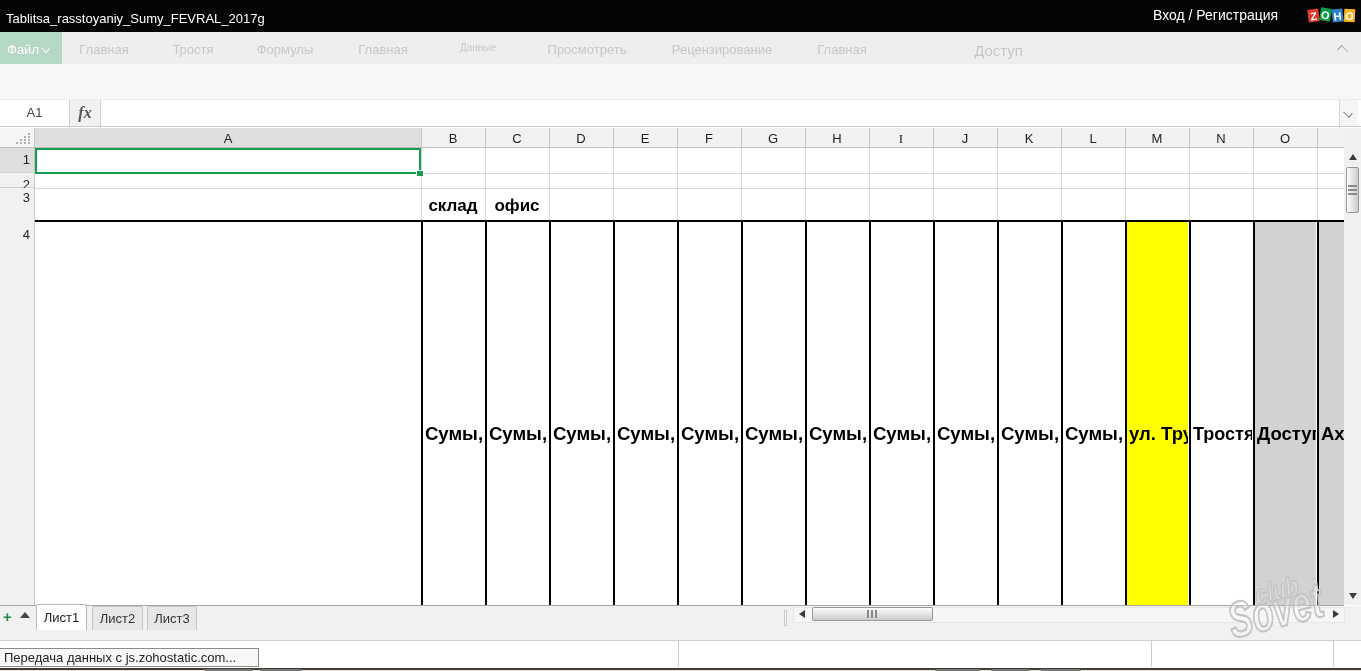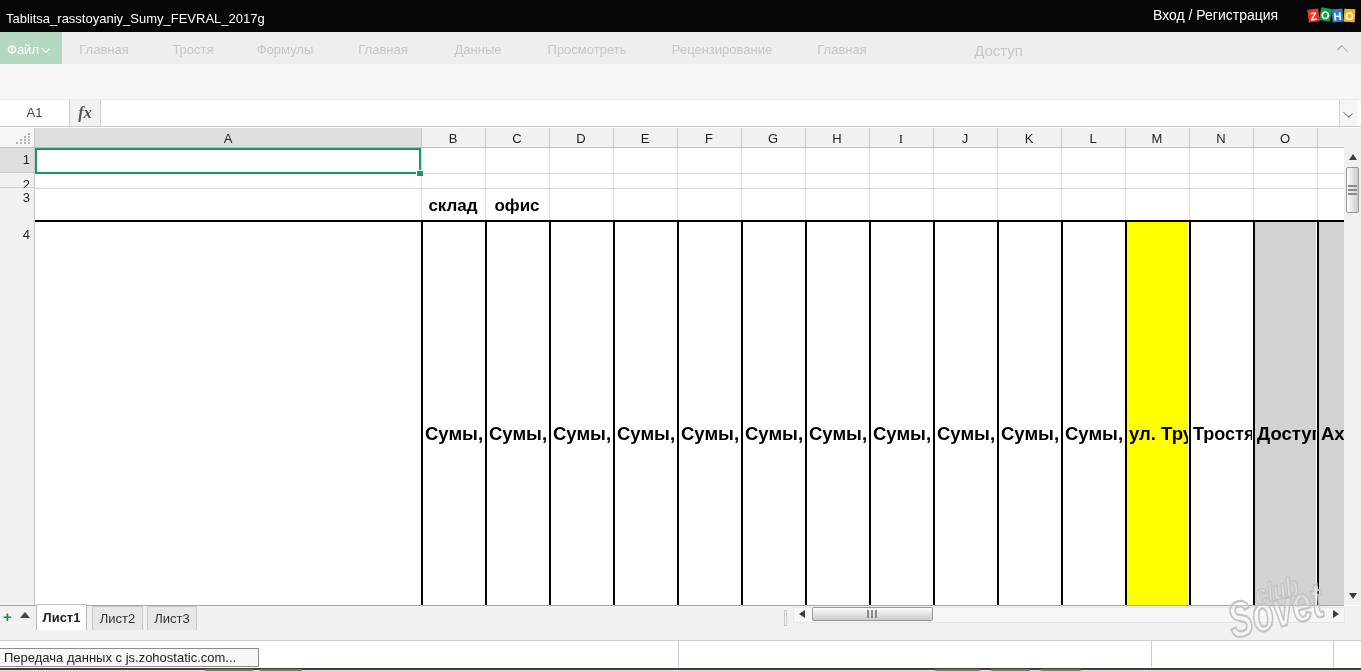--- a/index.html
+++ b/index.html
@@ -16,21 +16,21 @@
 <div class="abs" style="left:1344px;top:9px;width:11px;height:13px;background:#f9b21d;transform:rotate(3deg);color:#fff;font-size:11px;font-weight:bold;text-align:center;line-height:14px;">O</div>
 <div class="abs" style="left:0;top:32px;width:1361px;height:32px;background:#eeeeee;"></div>
 <div class="abs" style="left:0;top:64px;width:1361px;height:35px;background:#f7f7f7;"></div>
 <div class="abs" style="left:0;top:32px;width:62px;height:32px;background:#b5d8c5;"></div>
 <div class="abs" style="left:7px;top:43px;font-size:13px;color:#fff;">Файл</div>
 <div class="abs" style="left:42px;top:45px;width:6px;height:6px;border-right:1.5px solid #fff;border-bottom:1.5px solid #fff;transform:rotate(45deg) scale(1,.8);"></div>
 <div class="abs" style="left:14px;top:43px;width:180px;text-align:center;font-size:13px;color:#c7c7c7;">Главная</div>
 <div class="abs" style="left:103px;top:43px;width:180px;text-align:center;font-size:13px;color:#c7c7c7;">Тростя</div>
 <div class="abs" style="left:195px;top:43px;width:180px;text-align:center;font-size:13px;color:#c7c7c7;">Формулы</div>
 <div class="abs" style="left:293px;top:43px;width:180px;text-align:center;font-size:13px;color:#c7c7c7;">Главная</div>
-<div class="abs" style="left:388px;top:43px;width:180px;text-align:center;font-size:13px;color:#c7c7c7;">Данные</div>
+<div class="abs" style="left:388px;top:43px;width:180px;text-align:center;font-size:10px;color:#c7c7c7;">Данные</div>
 <div class="abs" style="left:497px;top:43px;width:180px;text-align:center;font-size:13px;color:#c7c7c7;">Просмотреть</div>
 <div class="abs" style="left:632px;top:43px;width:180px;text-align:center;font-size:13px;color:#c7c7c7;">Рецензирование</div>
 <div class="abs" style="left:752px;top:43px;width:180px;text-align:center;font-size:13px;color:#c7c7c7;">Главная</div>
 <div class="abs" style="left:843px;top:43px;width:180px;text-align:right;font-size:15px;color:#c7c7c7;">Доступ</div>
 <div class="abs" style="left:1338px;top:46px;width:8px;height:8px;border-left:1.5px solid #9a9a9a;border-top:1.5px solid #9a9a9a;transform:rotate(45deg) scale(1,.7);"></div>
 <div class="abs" style="left:0;top:99px;width:1361px;height:28px;background:#fff;border-top:1px solid #ededed;border-bottom:1px solid #c9c9c9;box-sizing:border-box;"></div>
 <div class="abs" style="left:0;top:100px;width:70px;height:26px;border-right:1px solid #cfcfcf;box-sizing:border-box;font-size:13px;color:#444;text-align:center;line-height:26px;">A1</div>
 <div class="abs" style="left:70px;top:100px;width:31px;height:26px;background:#f1f1f1;border-right:1px solid #cfcfcf;box-sizing:border-box;font-size:16px;color:#555;text-align:center;line-height:25px;font-style:italic;font-family:Liberation Serif,serif;font-weight:bold;">fx</div>
 <div class="abs" style="left:1339px;top:100px;width:19px;height:26px;background:#f5f5f5;border-left:1px solid #d7d7d7;box-sizing:border-box;"></div>
 <div class="abs" style="left:1344px;top:109px;width:7px;height:7px;border-right:1.5px solid #666;border-bottom:1.5px solid #666;transform:rotate(45deg) scale(1,.7);"></div>
@@ -145,21 +145,21 @@
 <div class="abs" style="left:1344px;top:128px;width:17px;height:477px;background:#f0f0f0;"></div>
 <div class="abs" style="left:1349px;top:154px;width:0;height:0;border-left:4px solid transparent;border-right:4px solid transparent;border-bottom:6px solid #3c3c3c;"></div>
 <div class="abs" style="left:1346px;top:167px;width:13px;height:46px;background:linear-gradient(to right,#fdfdfd,#cbcbcb);border:1px solid #979797;border-radius:2px;box-sizing:border-box;"></div>
 <div class="abs" style="left:1348px;top:185px;width:9px;height:2px;background:#8a8a8a;"></div>
 <div class="abs" style="left:1348px;top:189px;width:9px;height:2px;background:#8a8a8a;"></div>
 <div class="abs" style="left:1348px;top:193px;width:9px;height:2px;background:#8a8a8a;"></div>
 <div class="abs" style="left:1349px;top:593px;width:0;height:0;border-left:4px solid transparent;border-right:4px solid transparent;border-top:6px solid #3c3c3c;"></div>
 <div class="abs" style="left:0;top:606px;width:1361px;height:35px;background:#f1f1f1;border-bottom:1px solid #cfcfcf;box-sizing:border-box;"></div>
 <div class="abs" style="left:3px;top:609px;font-size:15px;color:#1c8a4c;font-weight:bold;">+</div>
 <div class="abs" style="left:20px;top:612px;width:0;height:0;border-left:5px solid transparent;border-right:5px solid transparent;border-bottom:6px solid #444;"></div>
-<div class="abs" style="left:36px;top:604px;width:51px;height:26px;background:#fff;border:1px solid #b9b9b9;border-bottom:none;border-radius:2px 2px 0 0;box-sizing:border-box;font-size:13px;font-weight:bold;color:#222;text-align:center;line-height:26px;">Лист1</div>
+<div class="abs" style="left:36px;top:604px;width:51px;height:26px;background:#fff;border:1px solid #b9b9b9;border-bottom:none;border-radius:2px 2px 0 0;box-sizing:border-box;font-size:13px;font-weight:normal;color:#222;text-align:center;line-height:26px;">Лист1</div>
 <div class="abs" style="left:92px;top:606px;width:51px;height:24px;background:#e7e7e7;border:1px solid #c4c4c4;border-bottom:none;border-radius:2px 2px 0 0;box-sizing:border-box;font-size:13px;color:#333;text-align:center;line-height:24px;">Лист2</div>
 <div class="abs" style="left:147px;top:606px;width:50px;height:24px;background:#e7e7e7;border:1px solid #c4c4c4;border-bottom:none;border-radius:2px 2px 0 0;box-sizing:border-box;font-size:13px;color:#333;text-align:center;line-height:24px;">Лист3</div>
 <div class="abs" style="left:784px;top:610px;width:3px;height:16px;background:#fafafa;border:1px solid #c9c9c9;box-sizing:border-box;"></div>
 <div class="abs" style="left:793px;top:607px;width:552px;height:16px;background:#f6f6f6;border:1px solid #e7e7e7;box-sizing:border-box;"></div>
 <div class="abs" style="left:799px;top:610px;width:0;height:0;border-top:4px solid transparent;border-bottom:4px solid transparent;border-right:6px solid #3c3c3c;"></div>
 <div class="abs" style="left:812px;top:607px;width:121px;height:14px;background:linear-gradient(to bottom,#fdfdfd,#cbcbcb);border:1px solid #979797;border-radius:2px;box-sizing:border-box;"></div>
 <div class="abs" style="left:867px;top:610px;width:2px;height:8px;background:#8a8a8a;"></div>
 <div class="abs" style="left:871px;top:610px;width:2px;height:8px;background:#8a8a8a;"></div>
 <div class="abs" style="left:875px;top:610px;width:2px;height:8px;background:#8a8a8a;"></div>
 <div class="abs" style="left:1333px;top:610px;width:0;height:0;border-top:4px solid transparent;border-bottom:4px solid transparent;border-left:6px solid #3c3c3c;"></div>

